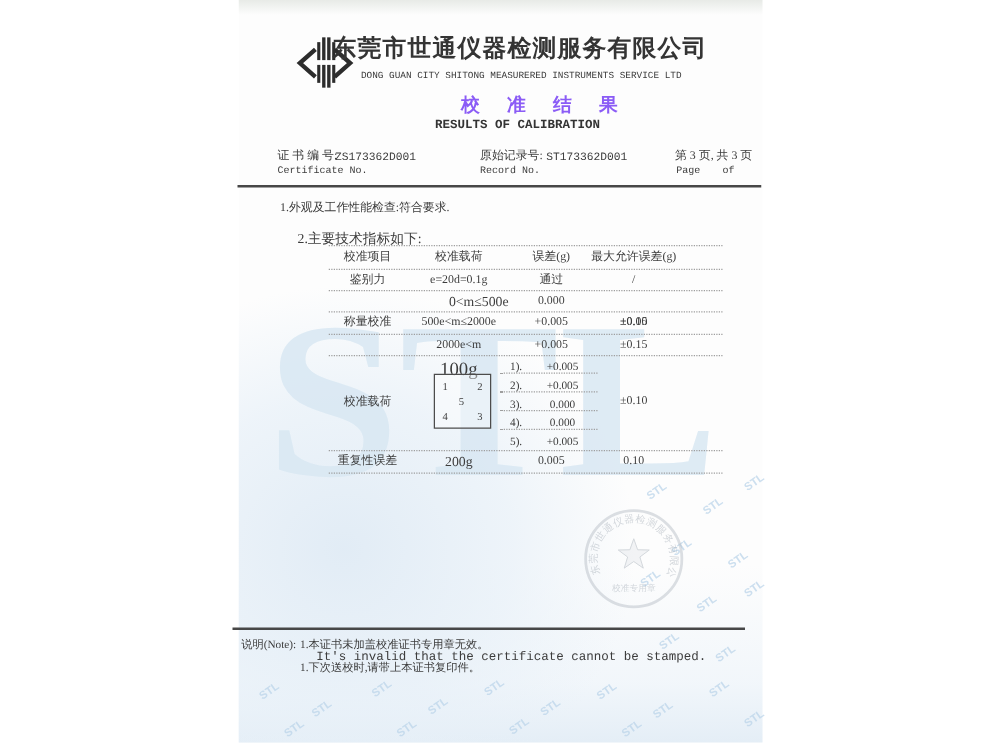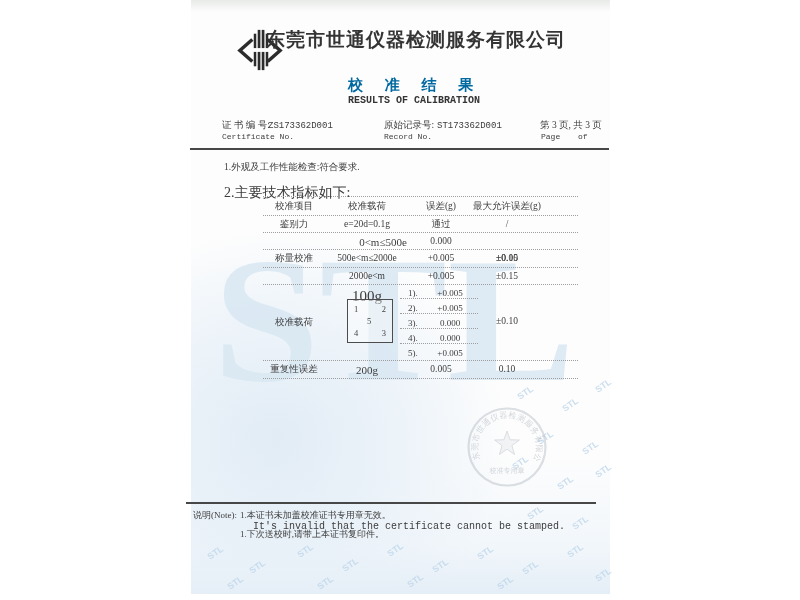--- a/index.html
+++ b/index.html
@@ -79,39 +79,40 @@
       <rect x="22.6" y="3" width="2.8" height="19"></rect>
         <rect x="22.6" y="26" width="2.8" height="19"></rect>
       <rect x="26.8" y="3" width="2.8" height="19"></rect>
         <rect x="26.8" y="26" width="2.8" height="19"></rect>
       <rect x="31" y="7" width="2.6" height="15"></rect>
         <rect x="31" y="26" width="2.6" height="15"></rect>
     </g>
   </svg>
 
   <div class="t ctr b" style="left:416px;top:29px;font-size:19px;letter-spacing:1px;color:#343434">东莞市世通仪器检测服务有限公司</div>
-  <div class="t ctr b" style="left:415px;top:77px;font-size:15px;letter-spacing:9px;color:#0369a1">校 准 结 果</div>
+  <div class="t ctr mono" style="left:417px;top:57px;font-size:7.5px;color:#3a3a3a">DONG GUAN CITY SHITONG MEASURERED INSTRUMENTS SERVICE LTD</div>
+  <div class="t ctr b" style="left:436px;top:77px;font-size:15px;letter-spacing:9px;color:#8b5cf6">校 准 结 果</div>
   <div class="t ctr mono b" style="left:414px;top:95px;font-size:10px;color:#343434">RESULTS OF CALIBRATION</div>
 
   <div class="t" style="left:222px;top:120px;font-size:9.5px">证 书 编 号:</div>
   <div class="t mono" style="left:268px;top:121px;font-size:9px">ZS173362D001</div>
   <div class="t mono" style="left:222px;top:132px;font-size:8px">Certificate No.</div>
 
   <div class="t" style="left:384px;top:120px;font-size:9.5px">原始记录号:</div>
   <div class="t mono" style="left:437px;top:121px;font-size:9px">ST173362D001</div>
   <div class="t mono" style="left:384px;top:132px;font-size:8px">Record No.</div>
 
   <div class="t" style="left:540px;top:120px;font-size:9.5px">第 3 页, 共 3 页</div>
   <div class="t mono" style="left:541px;top:132px;font-size:8px">Page</div>
   <div class="t mono" style="left:578px;top:132px;font-size:8px">of</div>
 
   <div class="rule" style="left:190px;top:148px;width:419px"></div>
 
   <div class="t" style="left:224px;top:162px;font-size:9.5px">1.外观及工作性能检查:符合要求.</div>
-  <div class="t" style="left:224px;top:185px;font-size:14px">2.主要技术指标如下:</div>
+  <div class="t" style="left:238px;top:185px;font-size:11px">2.主要技术指标如下:</div>
 
   <div class="dot" style="left:263px;top:196px;width:315px"></div>
   <div class="dot" style="left:263px;top:215px;width:315px"></div>
   <div class="dot" style="left:263px;top:232px;width:315px"></div>
   <div class="dot" style="left:263px;top:249px;width:315px"></div>
   <div class="dot" style="left:263px;top:267px;width:315px"></div>
   <div class="dot" style="left:263px;top:284px;width:315px"></div>
   <div class="dot" style="left:400px;top:298px;width:78px"></div>
   <div class="dot" style="left:400px;top:313px;width:78px"></div>
   <div class="dot" style="left:400px;top:328px;width:78px"></div>

